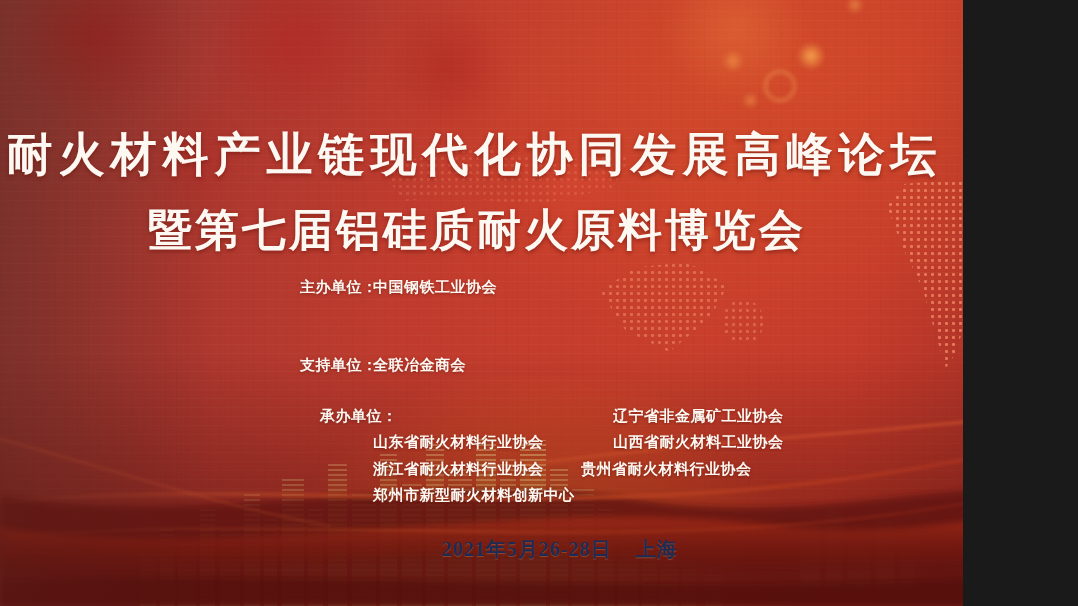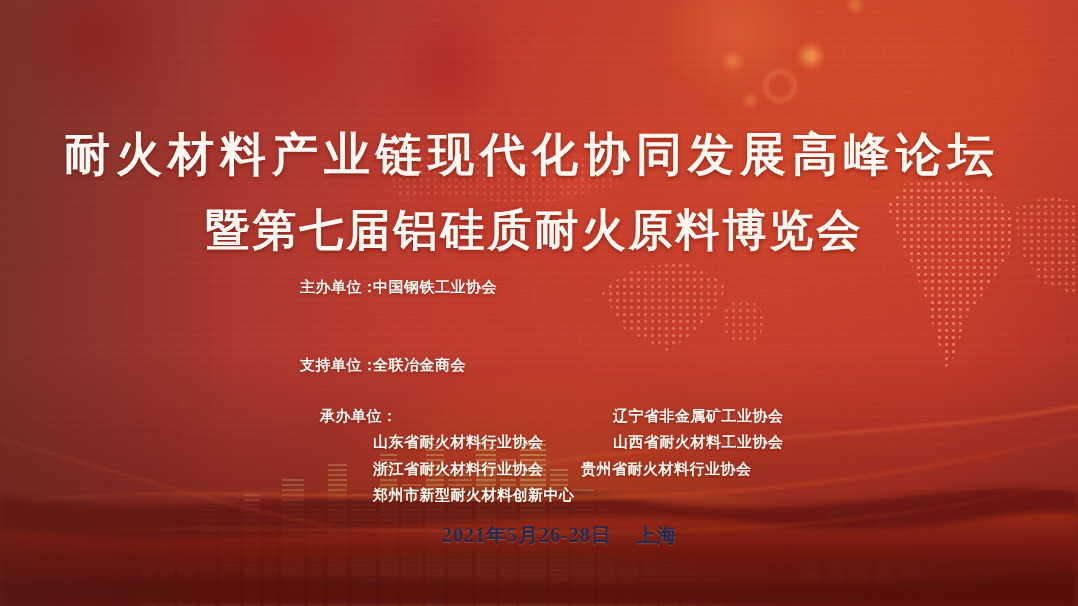--- a/index.html
+++ b/index.html
@@ -1,17 +1,17 @@
 <!DOCTYPE html>
 <html style="--text_white: #fdf8f2; --date_navy: #1c2b55; --map_dot: #ec8260; --skyline_gold: #f5a43c; --skyline_bright: #ffd878; --streak_red: #ff4a22; --bg_main_red: #bc3a30; --bg_left_maroon: #8e3f37; --bg_bright_orange: #d85c33; --bg_bottom_dark: #6d1b14;"><head>
 <meta charset="utf-8">
 <style>
   html,body{margin:0;padding:0;background:#1a1a1a;}
   .poster{
-    position:relative;width:1078px;height:606px;overflow:hidden;
+    position:relative;width:963px;height:606px;overflow:hidden;
     font-family:"Liberation Sans","DejaVu Sans",sans-serif;
     background:
       radial-gradient(ellipse 620px 420px at 82% 10%, rgba(222,86,40,.50), transparent 70%),
       radial-gradient(ellipse 700px 500px at 55% 40%, rgba(205,62,43,.55), transparent 75%),
       linear-gradient(102deg, #8e3f37 0%, #a33630 22%, #b93a2f 45%, #c53f2c 68%, #c23a2b 85%, #a93227 100%);
   }
   
   .texture{position:absolute;inset:0;z-index:1;opacity:.10;pointer-events:none;
     background-image:
       repeating-linear-gradient(0deg, rgba(255,255,255,.25) 0 1px, transparent 1px 9px),
@@ -158,18 +158,18 @@
   <span class="t body" style="left:373px;top:356px;">全联冶金商会</span>
 
   <span class="t body" style="left:300px;top:407px;margin-left:20px;">承办单位：</span>
   <span class="t body" style="left:373px;top:433px;">山东省耐火材料行业协会</span>
   <span class="t body" style="left:373px;top:486px;">郑州市新型耐火材料创新中心</span>
   <span class="t body" style="left:373px;top:460px;">浙江省耐火材料行业协会</span>
   <span class="t body" style="left:613px;top:433px;">山西省耐火材料工业协会</span>
   <span class="t body" style="left:613px;top:407px;">辽宁省非金属矿工业协会</span>
   <span class="t body" style="left:581px;top:460px;font-family:Liberation Mono, monospace;">贵州省耐火材料行业协会</span>
 
-  <div class="footer-line" style="left:442px;top:522px;">
+  <div class="footer-line" style="left:442px;top:536px;">
     <span>2021年5月26-28日</span>
     <span class="footer-gap"></span>
     <span>上海</span>
   </div>
 </div>
 
 </body></html>

